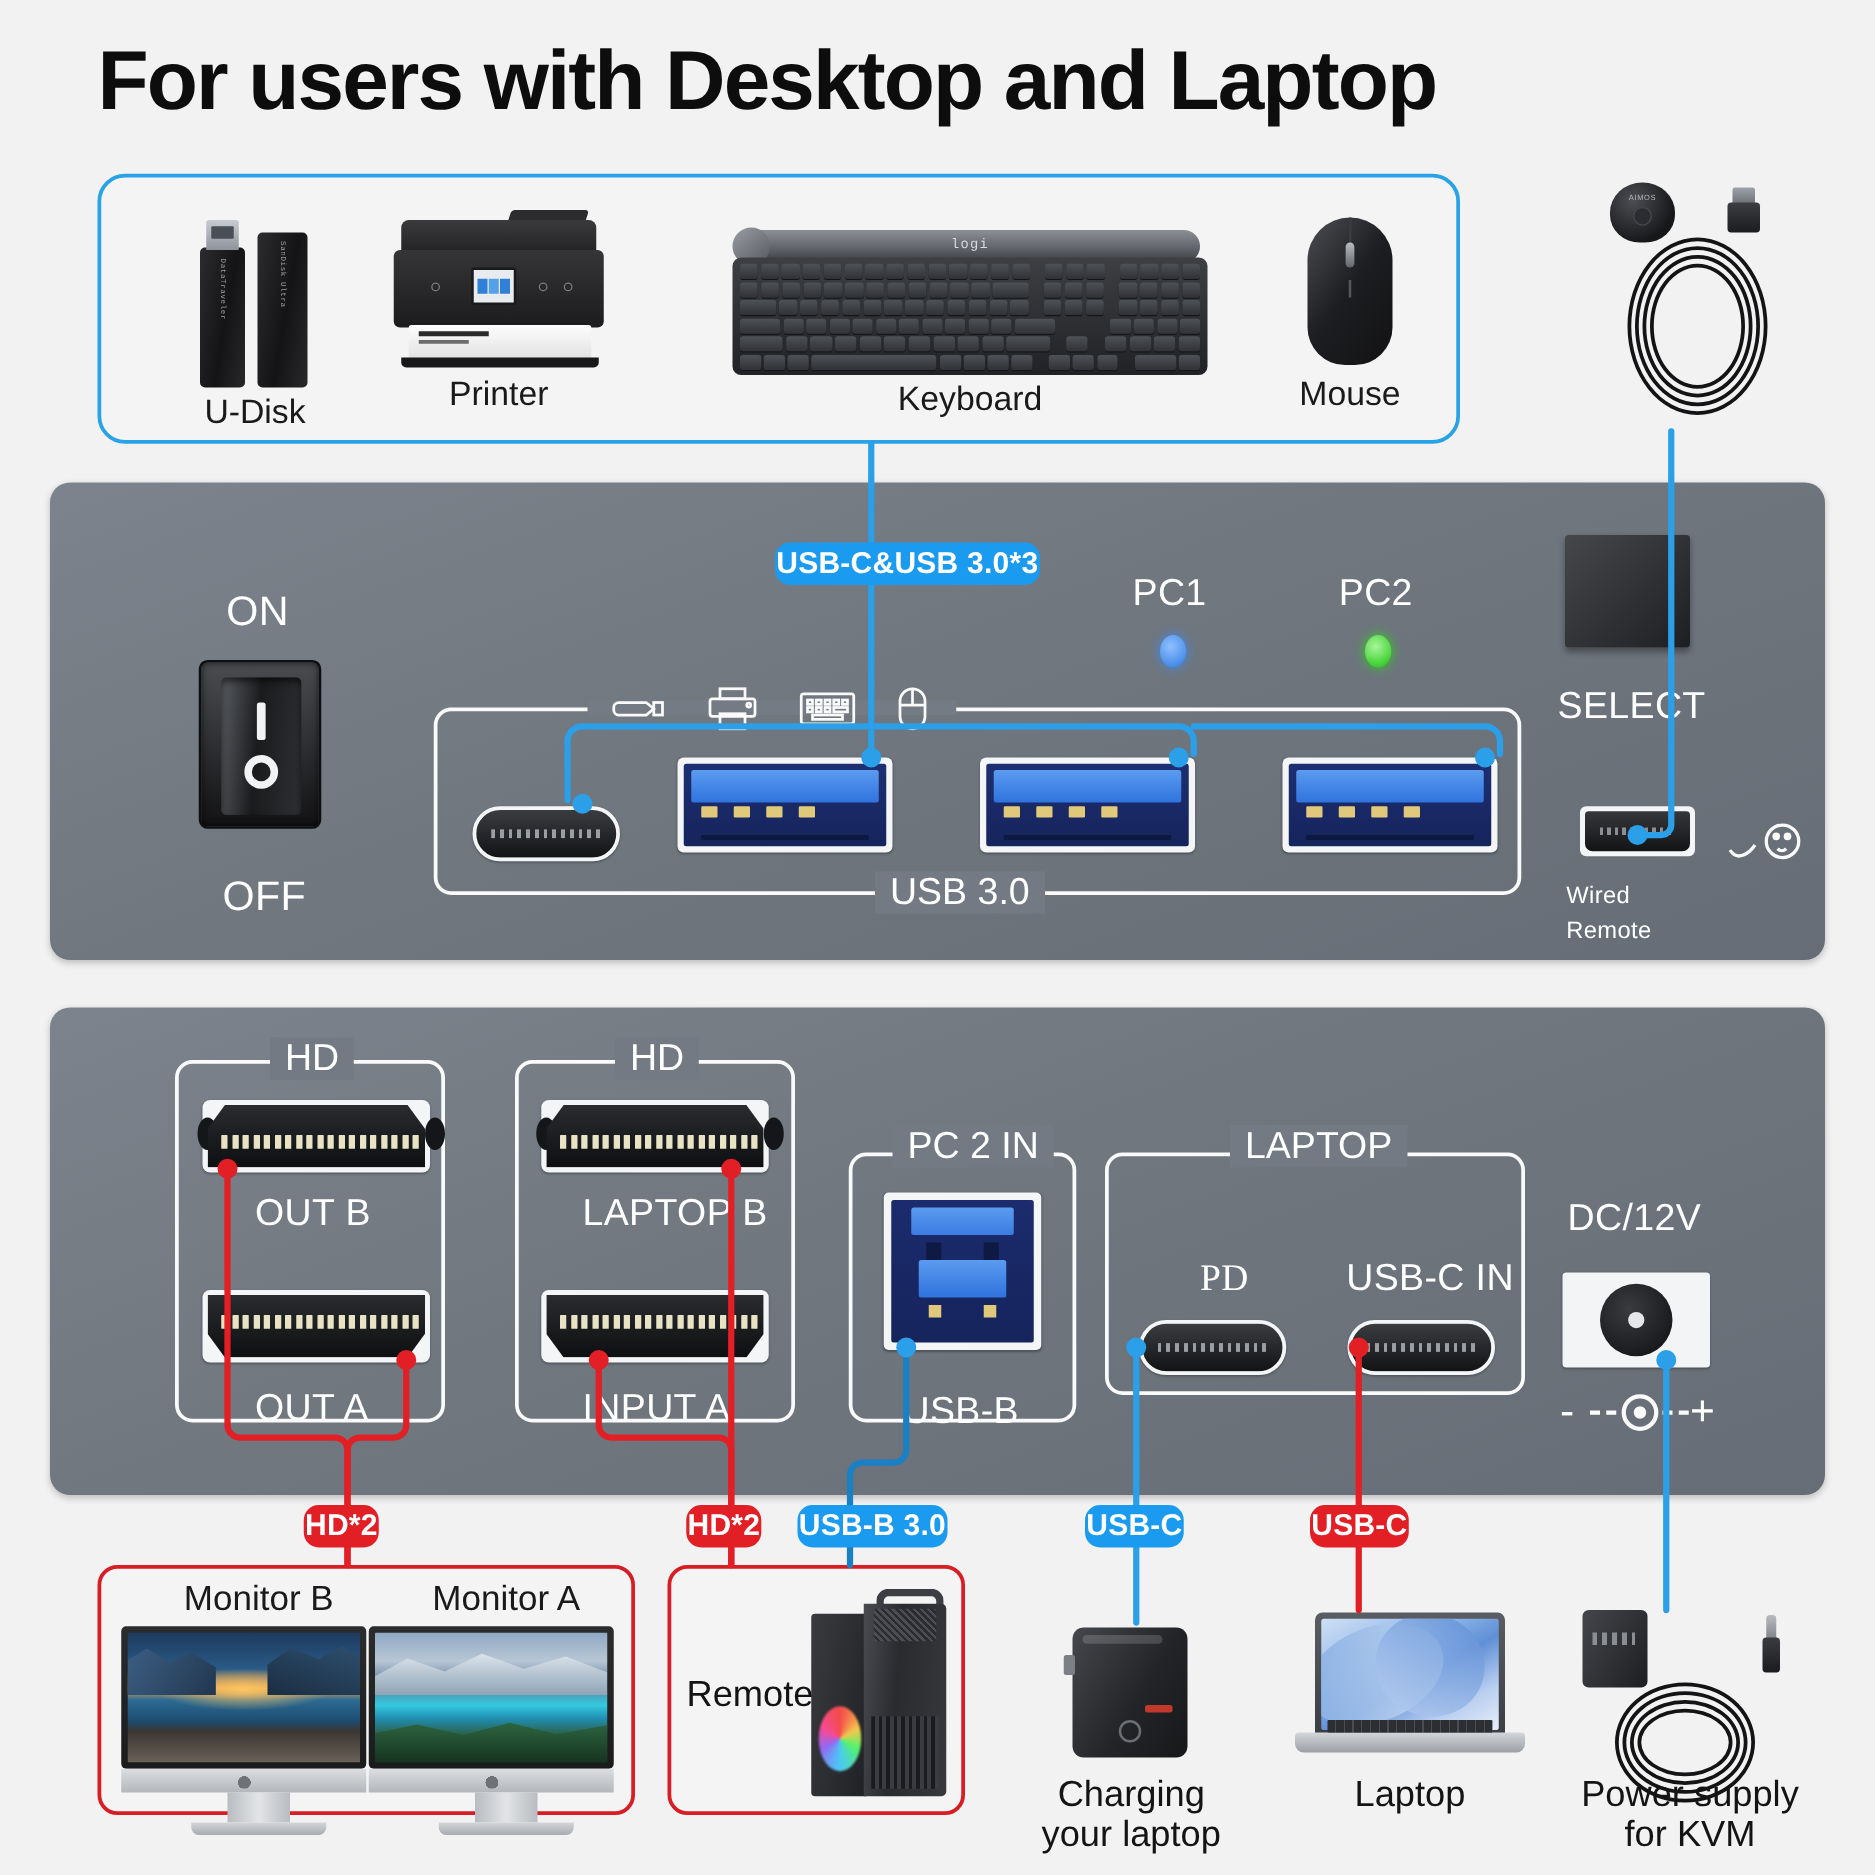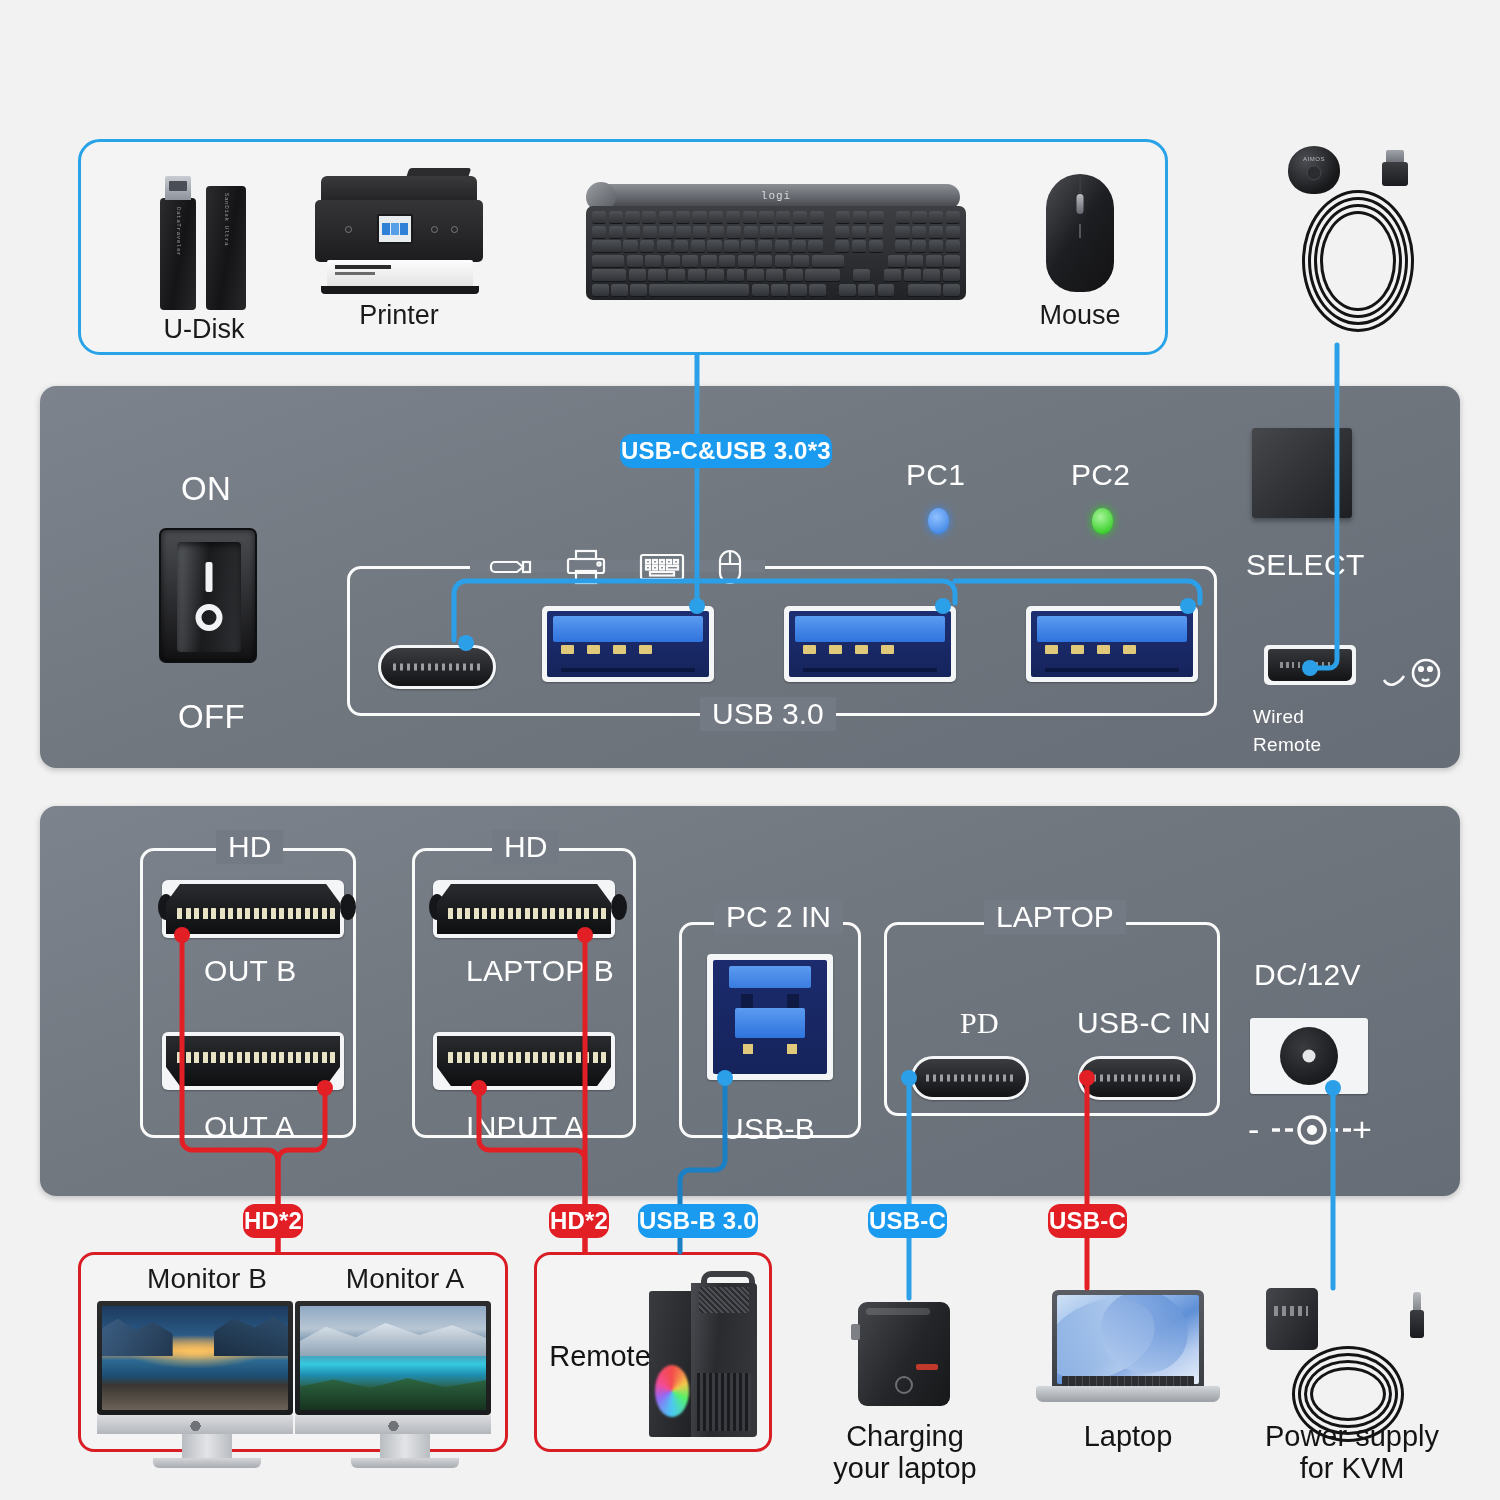--- a/index.html
+++ b/index.html
@@ -332,20 +332,21 @@
 
   
   #polarity { position:absolute; left:1248px; top:1112px; width:128px; height:36px; }
   #polarity svg { width:100%; height:100%; stroke:#fafafa; fill:none; stroke-width:3.4; }
 </style>
 </head>
 <body>
 
 <div class="stage">
 
+  <div id="title">For users with Desktop and Laptop</div>
 
   <div id="periph-box">
 
     <div class="periph" style="left:40px; top:36px; width:166px;">
       <div class="art">
         <div class="udisk-wrap">
           <div class="udisk a">
               <span class="lbl">DataTraveler</span>
             </div>
           <div class="udisk b">
@@ -513,20 +514,21 @@
               <div class="key"></div>
                 <div class="key"></div>
                 <div class="key"></div>
                 <div class="key gap"></div>
               <div class="key w2"></div>
                 <div class="key"></div>
             </div>
           </div>
         </div>
       </div>
+      <div class="cap">Keyboard</div>
     </div>
 
     <div class="periph" style="left:938px; top:22px; width:122px;">
       <div class="art">
         <div class="mouse">
           <div class="mouse-body"></div>
           <div class="mouse-split"></div>
           <div class="mouse-wheel"></div>
           <div class="mouse-led"></div>
         </div>

